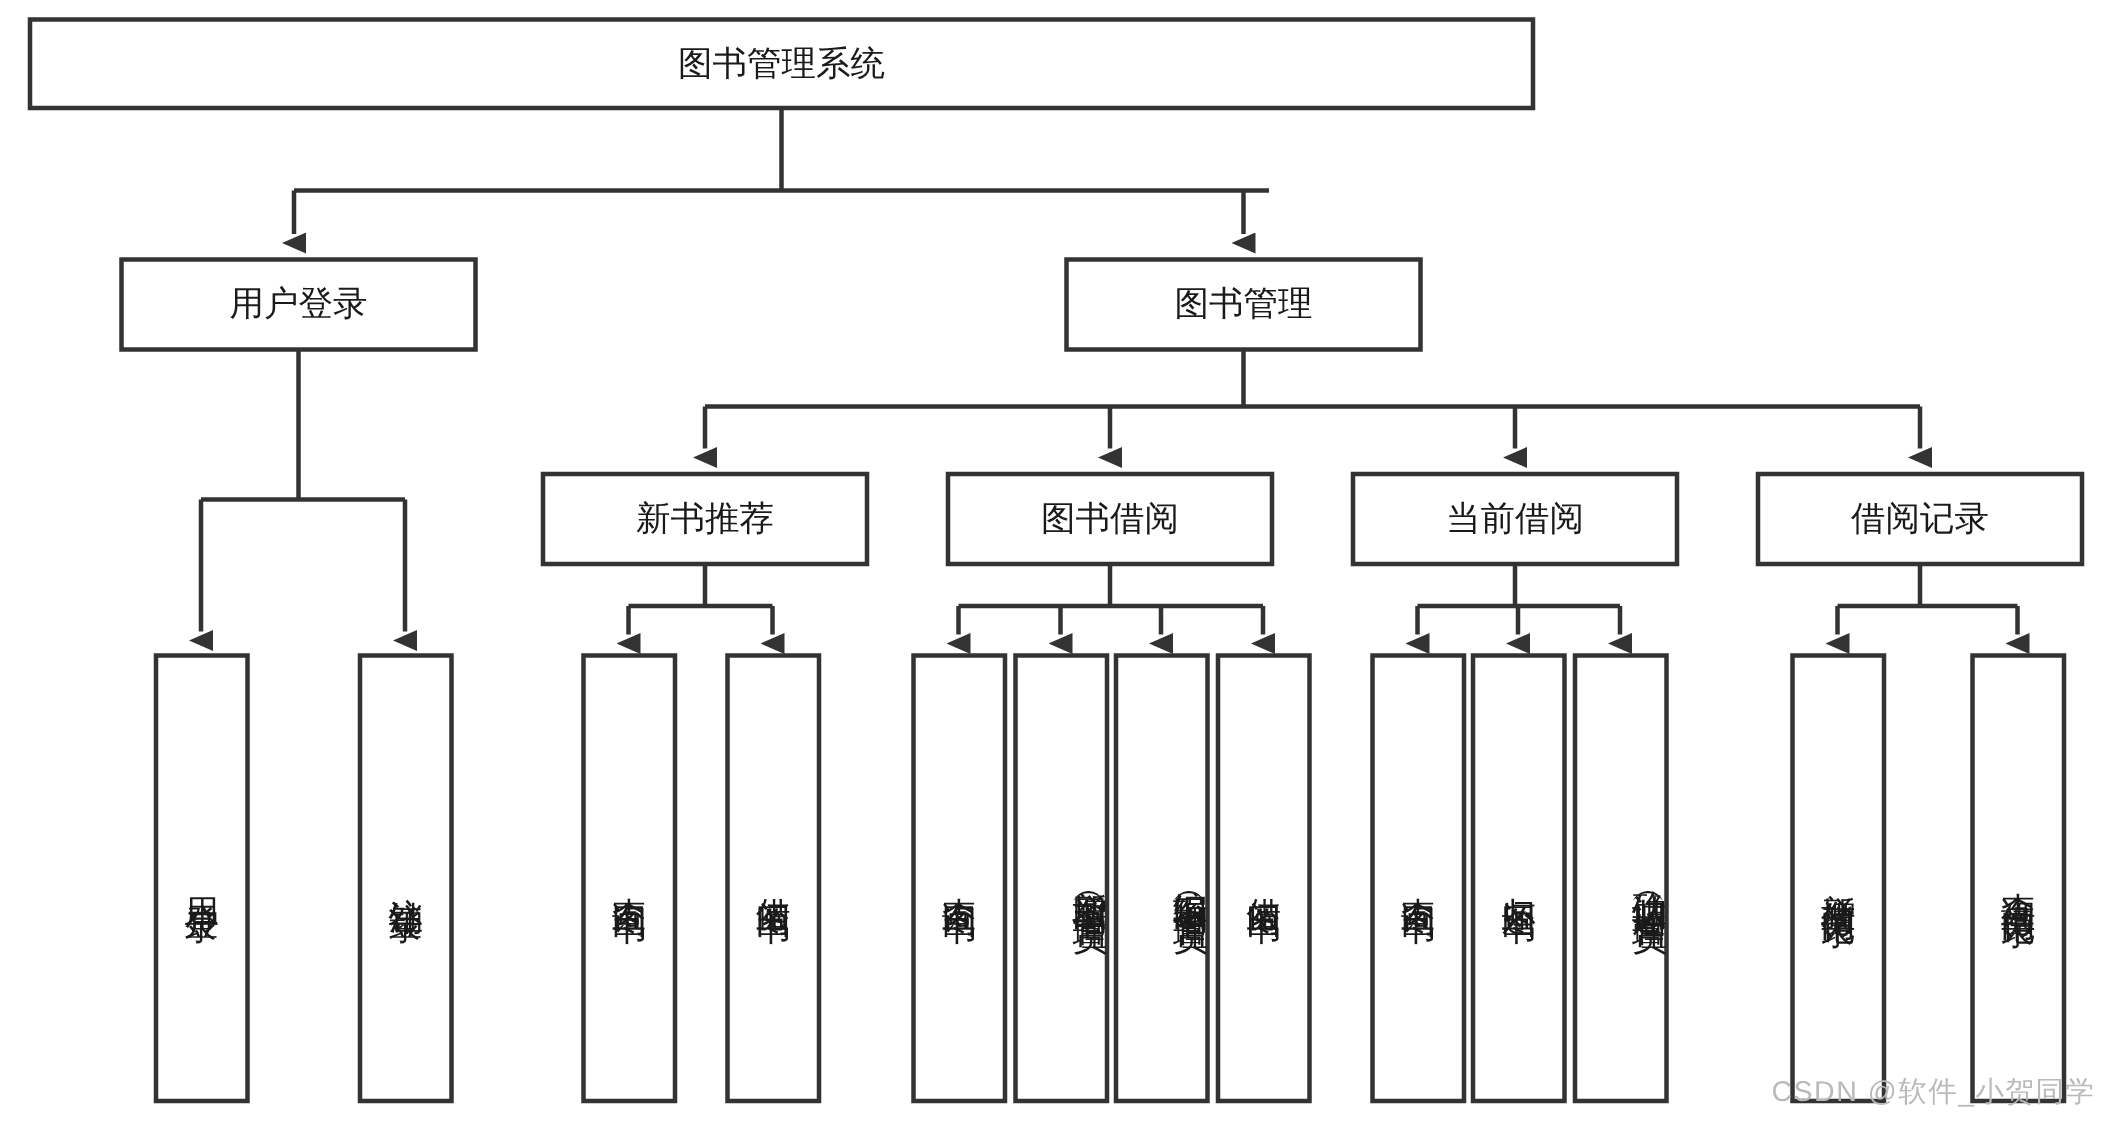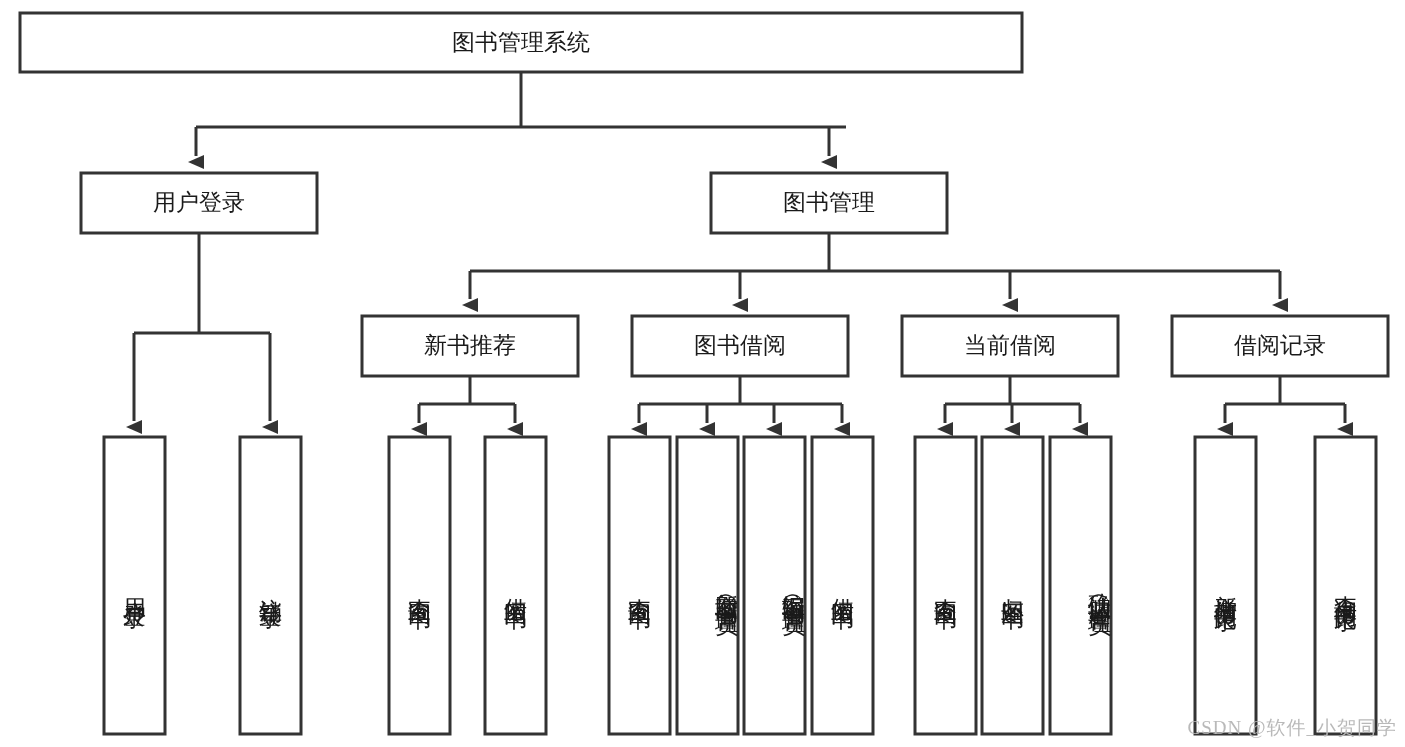--- a/index.html
+++ b/index.html
@@ -61,21 +61,21 @@
     display: flex;
     align-items: center;
     justify-content: center;
     white-space: nowrap;
     pointer-events: none;
   }
   .watermark {
     position: absolute;
     right: 8px;
     bottom: 6px;
-    font-family: Liberation Serif, serif;
+    font-family: Liberation Sans, sans-serif;
     font-size: 19px;
     color: #b9b9b9;
     letter-spacing: 1px;
     white-space: nowrap;
   }
 </style>
 </head>
 <body>
 
 <div id="diagram-root">

